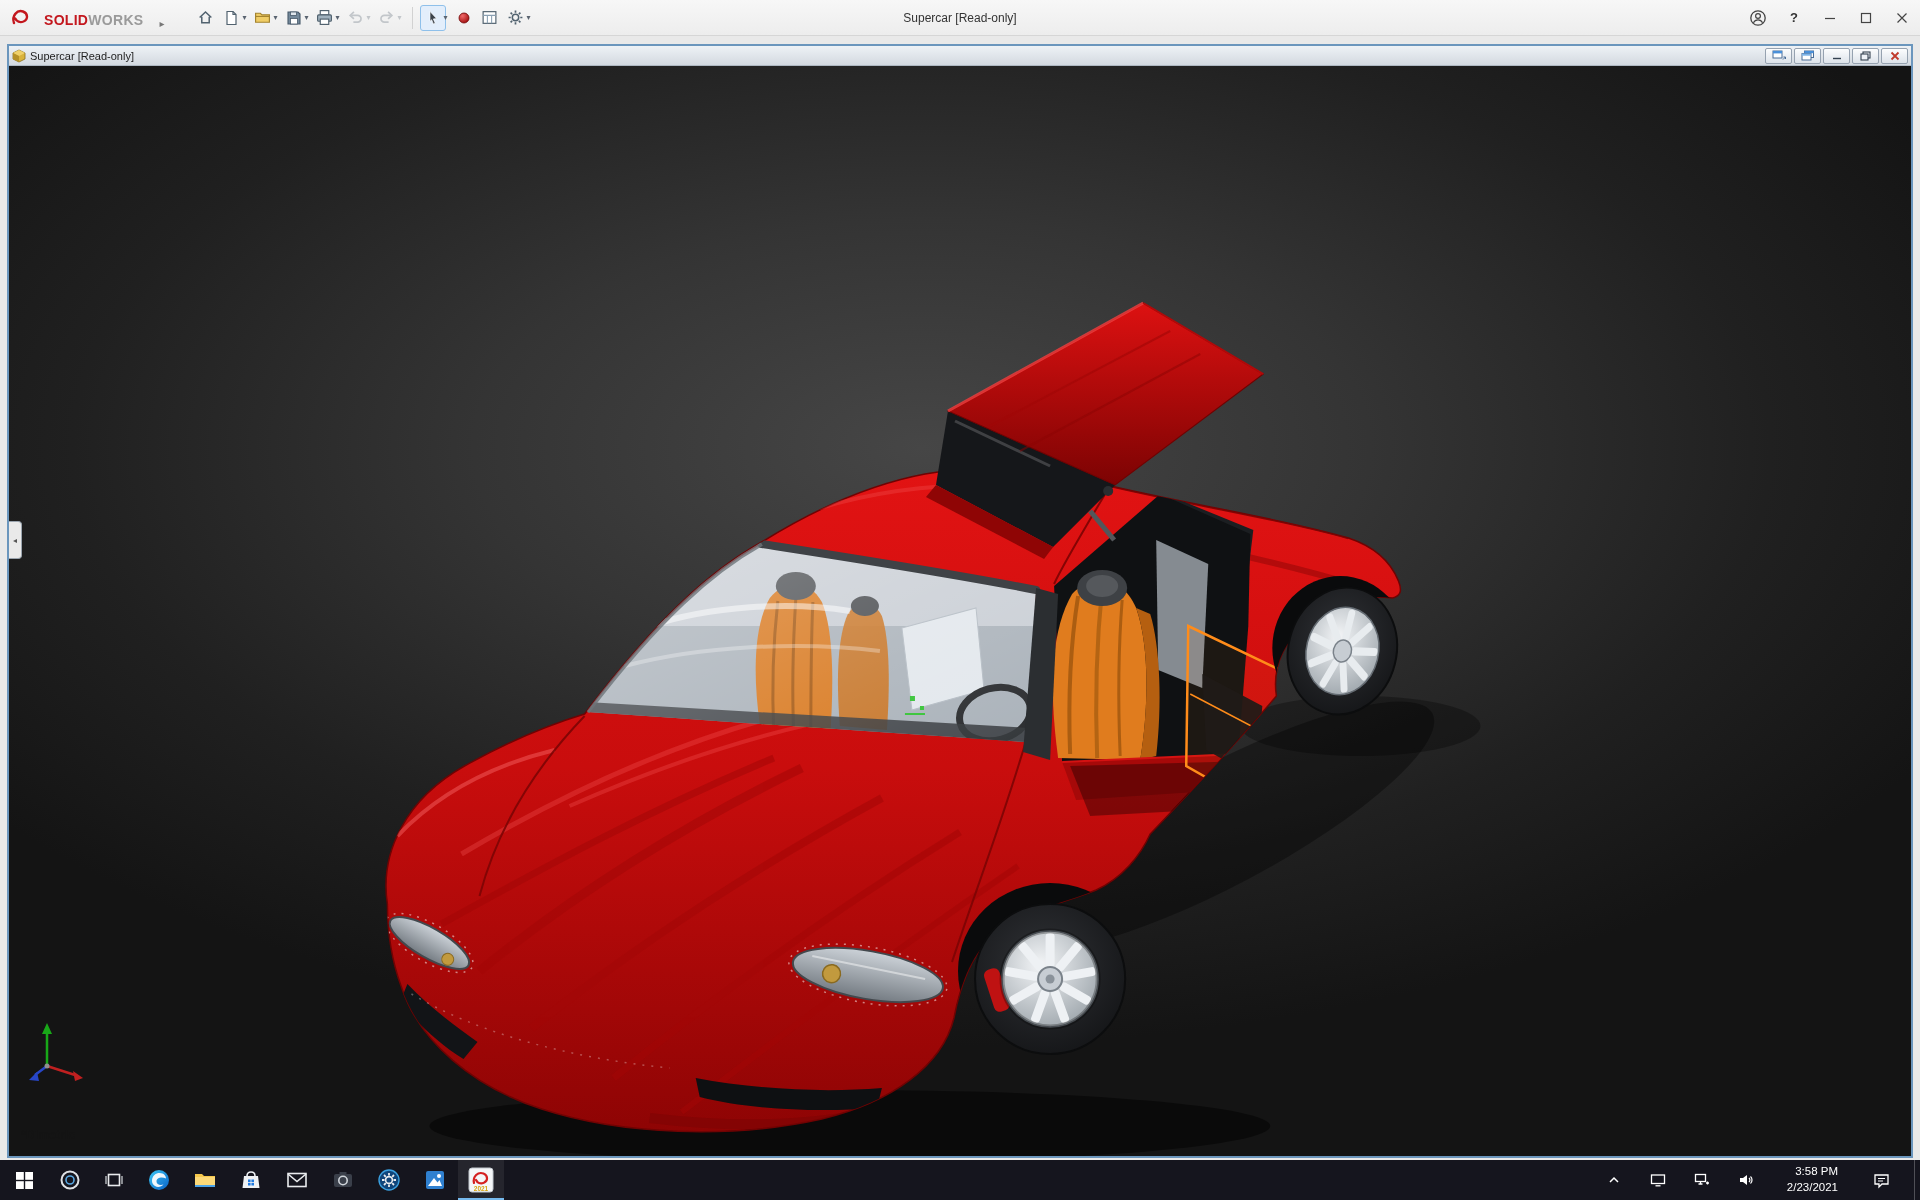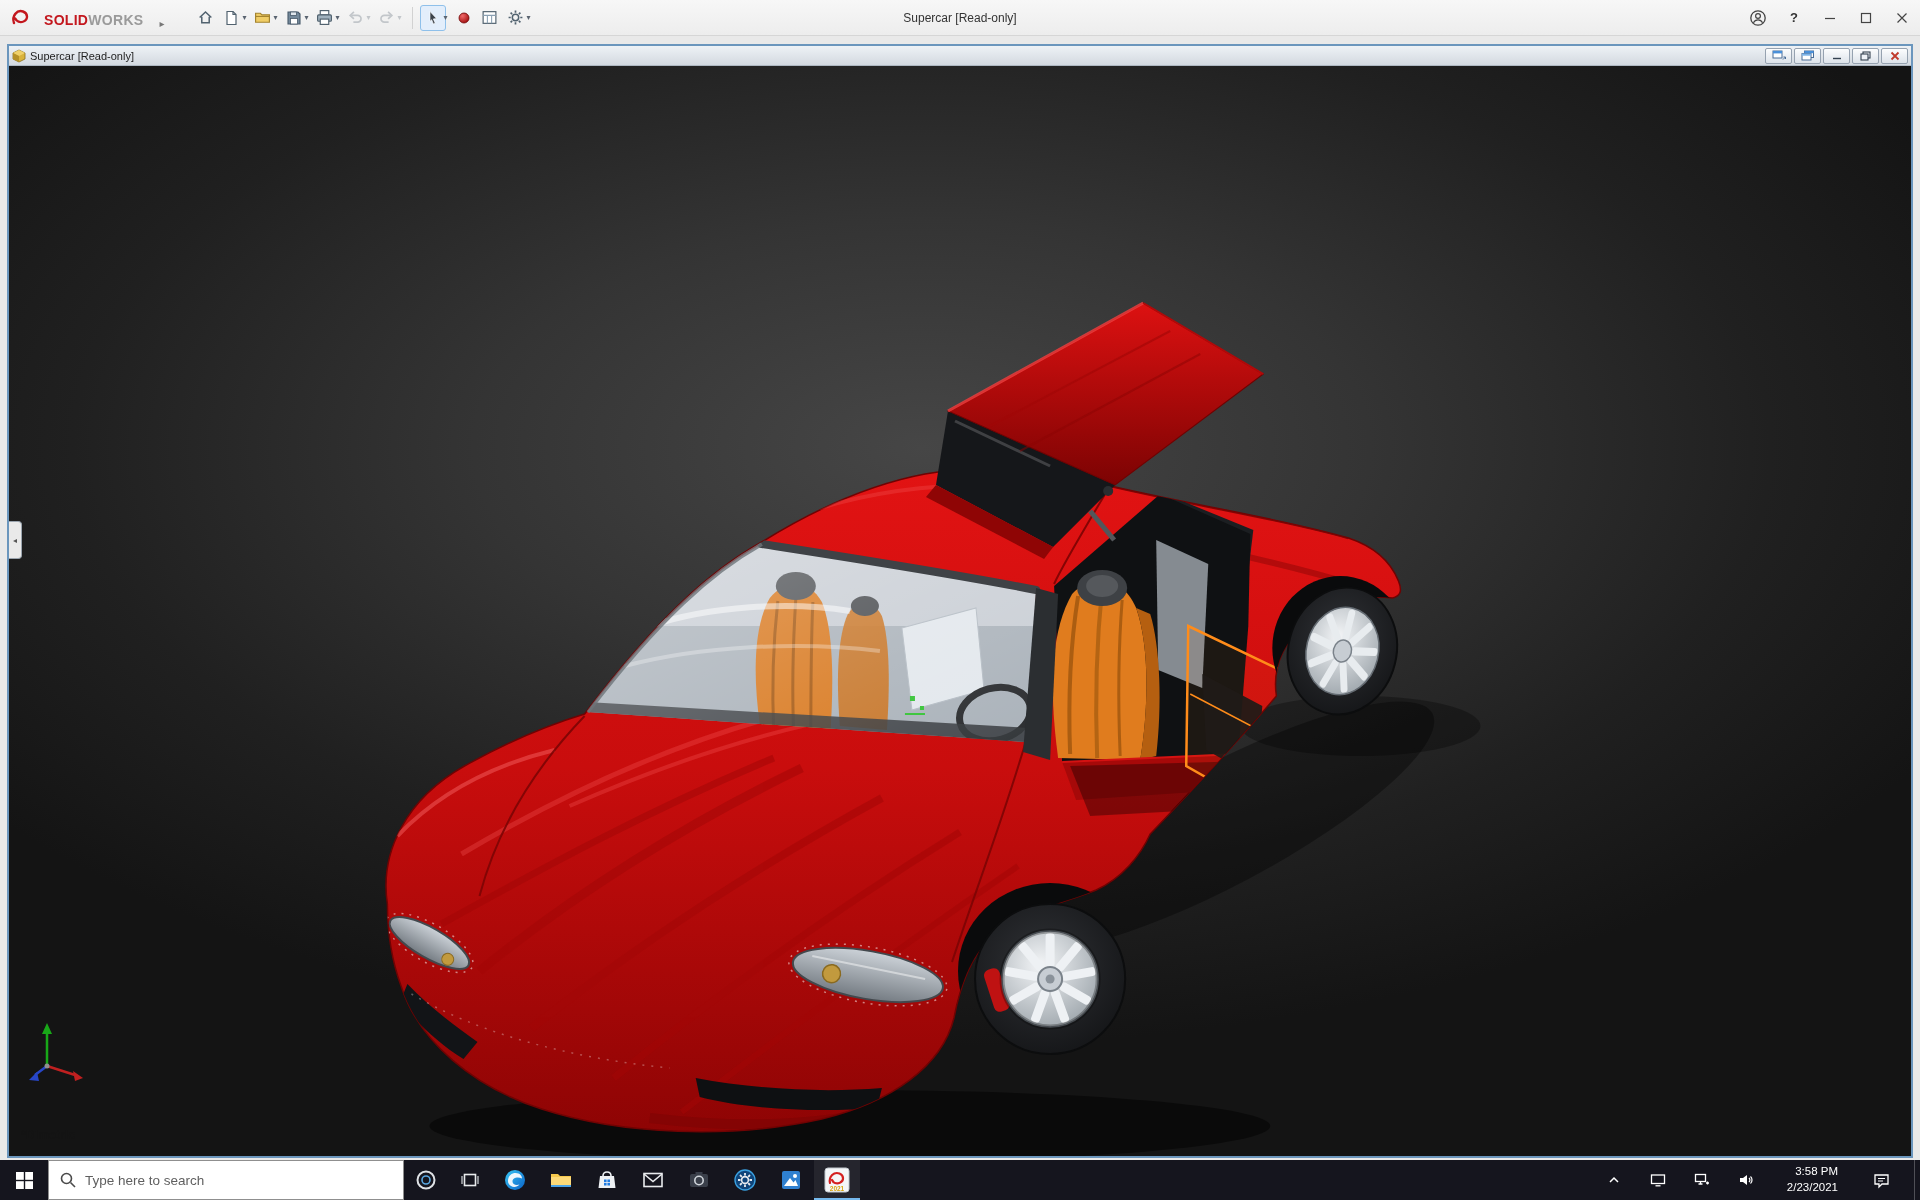--- a/index.html
+++ b/index.html
@@ -438,27 +438,20 @@
 
   <footer id="taskbar">
     <div class="tb-btn">
       <svg width="17" height="17" viewBox="0 0 17 17">
         <rect x="0" y="0" width="7.8" height="7.8" fill="#ffffff"></rect>
         <rect x="9.2" y="0" width="7.8" height="7.8" fill="#ffffff"></rect>
         <rect x="0" y="9.2" width="7.8" height="7.8" fill="#ffffff"></rect>
         <rect x="9.2" y="9.2" width="7.8" height="7.8" fill="#ffffff"></rect>
       </svg>
     </div>
-    <div id="search-box">
-      <svg width="16" height="16" viewBox="0 0 16 16">
-        <circle cx="6.5" cy="6.5" r="5" fill="none" stroke="#4a4a4a" stroke-width="1.6"></circle>
-        <path d="M10.5 10.5 L15 15" stroke="#4a4a4a" stroke-width="1.6"></path>
-      </svg>
-      <input id="search-input" placeholder="Type here to search" style="">
-    </div>
     <div class="tb-btn" style="width:44px">
       <svg width="22" height="22" viewBox="0 0 22 22">
         <circle cx="11" cy="11" r="8.5" fill="none" stroke="#dfe2e6" stroke-width="2"></circle>
         <circle cx="11" cy="11" r="4" fill="none" stroke="#5aa7e0" stroke-width="1.6"></circle>
       </svg>
     </div>
     <div class="tb-btn" style="width:44px">
       <svg width="20" height="20" viewBox="0 0 20 20">
         <rect x="4.5" y="4.5" width="11" height="11" fill="none" stroke="#e8eaec" stroke-width="1.6"></rect>
         <path d="M2 6 V14 M18 6 V14" stroke="#b8bcc0" stroke-width="1.4"></path>

